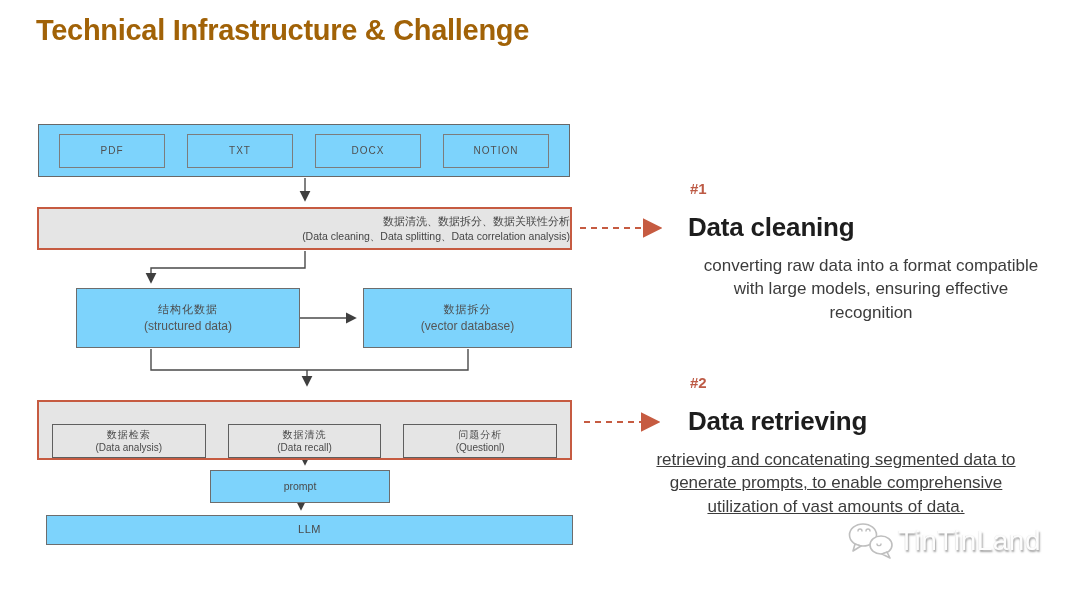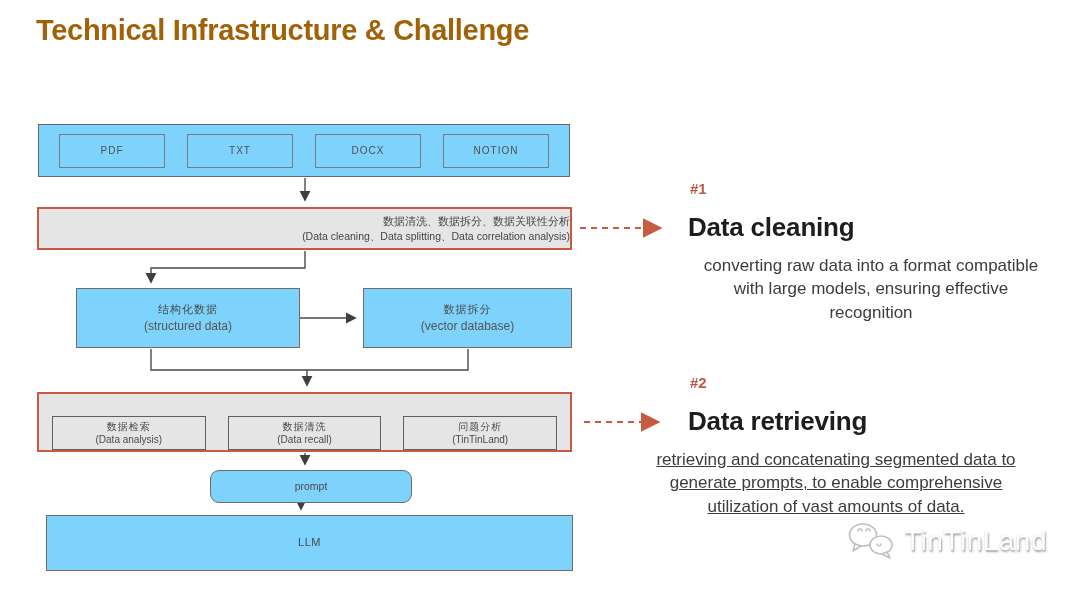--- a/index.html
+++ b/index.html
@@ -54,36 +54,36 @@
     text-align: center; color: #454545;
   }
   .redbox-clean { left: 37px; top: 207px; width: 535px; height: 43px; }
   .redbox-clean .zh { font-size: 11px; line-height: 1.5; }
   .redbox-clean .en { font-size: 10.5px; line-height: 1.3; }
 
   .box-structured { left: 38px;  top: 288px; width: 224px; height: 60px; margin-left: 38px; }
   .box-vector     { left: 363px; top: 288px; width: 209px; height: 60px; }
 
   .redbox-util {
-    left: 37px; top: 392px; width: 535px; height: 60px;
+    left: 37px; top: 400px; width: 535px; height: 60px;
     flex-direction: row; gap: 22px; padding: 0 13px;
   }
   .util-box {
     flex: 1; height: 34px;
     border: 1.5px solid #5f5f5f;
     display: flex; flex-direction: column;
     align-items: center; justify-content: center;
     text-align: center; color: #4a4a4a;
   }
   .util-box .zh { font-size: 10px; line-height: 1.45; letter-spacing: 1px; }
   .util-box .en { font-size: 10px; line-height: 1.25; }
 
-  .box-prompt { left: 210px; top: 470px; width: 202px; height: 33px; border-width: 1.5px; border-radius: 9px; }
+  .box-prompt { left: 210px; top: 470px; width: 180px; height: 33px; border-width: 1.5px; }
   .box-prompt .en { font-size: 10.5px; color: #4a4a4a; }
-  .box-llm { left: 46px; top: 515px; width: 527px; height: 56px; border-width: 1.5px; }
+  .box-llm { left: 46px; top: 515px; width: 527px; height: 30px; border-width: 1.5px; }
   .box-llm .en { font-size: 11px; letter-spacing: 0.5px; color: #4a4a4a; }
 
   
   .anno-index {
     font-size: 15px; font-weight: bold; color: #bd5a45;
   }
   .anno-heading {
     font-size: 26px; font-weight: bold; color: #1d1d1d; letter-spacing: -0.2px;
   }
   .anno-body {
@@ -95,21 +95,21 @@
   .idx2 { left: 690px; top: 374px; }
   .hd2  { left: 688px; top: 406px; }
   .bd2  { left: 650px; top: 448px; width: 372px; text-decoration: underline; }
 
   
   .connectors { left: 0; top: 0; width: 1080px; height: 590px; pointer-events: none; }
 
   
   .watermark {
     left: 846px; top: 520px;
-    display: flex; align-items: center; gap: 6px;
+    display: flex; align-items: center; 
   }
   .watermark-text {
     font-size: 28px; color: #fdfdfd; font-weight: 400; letter-spacing: 0.5px;
     text-shadow: 1px 1.5px 2px rgba(110,110,110,0.65), -0.5px -0.5px 1px rgba(200,200,200,0.4);
   }
 </style>
 </head>
 <body>
 
 <div class="abs page-title">Technical Infrastructure &amp; Challenge</div>
@@ -167,21 +167,21 @@
   <div class="util-box">
     <div class="zh">数据检索</div>
     <div class="en">(Data analysis)</div>
   </div>
   <div class="util-box">
     <div class="zh">数据清洗</div>
     <div class="en">(Data recall)</div>
   </div>
   <div class="util-box">
     <div class="zh">问题分析</div>
-    <div class="en">(TinTinLand)</div>
+    <div class="en">(Questionl)</div>
   </div>
 </div>
 
 <div class="abs fbox box-prompt">
   <div class="en">prompt</div>
 </div>
 
 <div class="abs fbox box-llm">
   <div class="en">LLM</div>
 </div>

